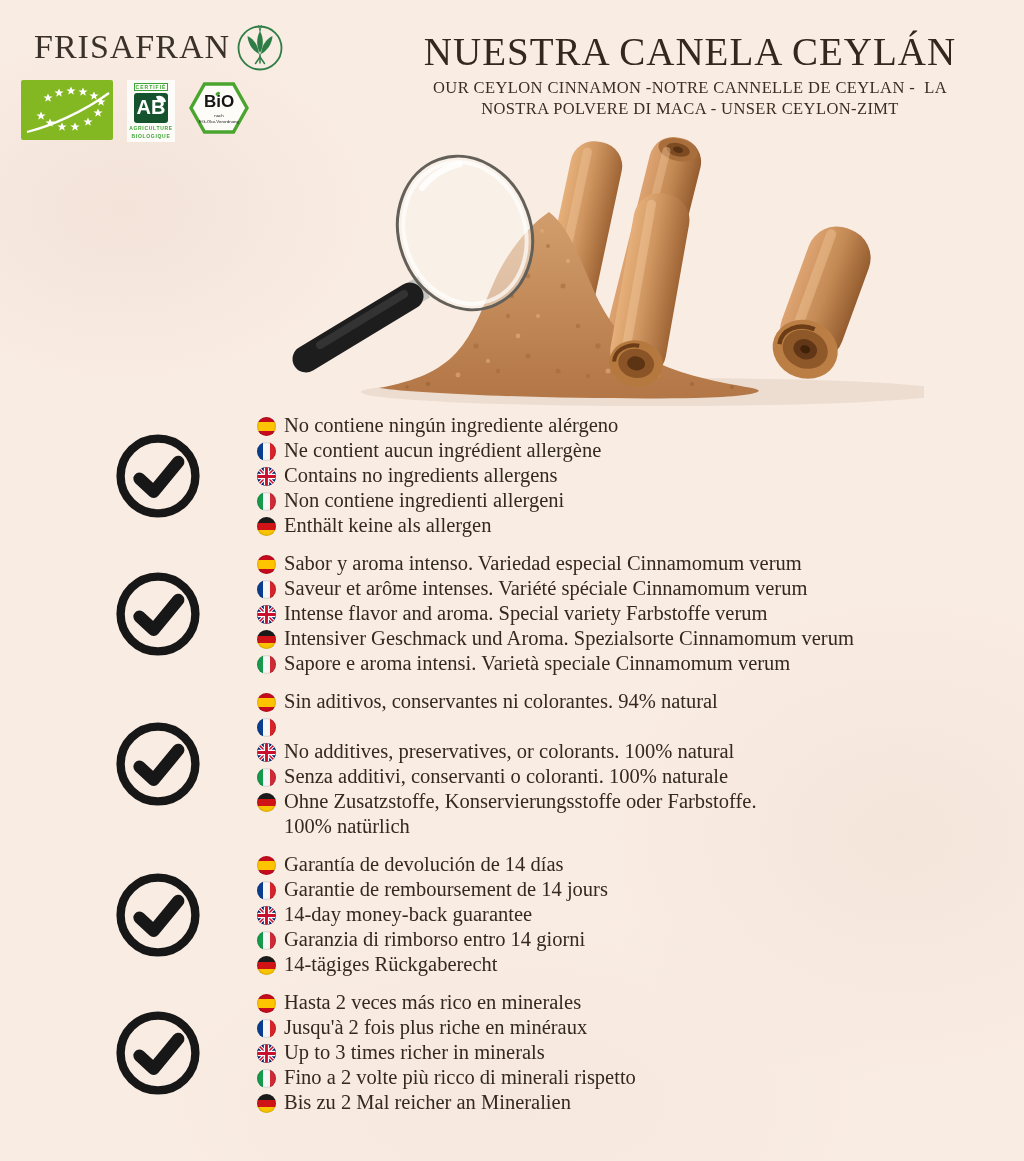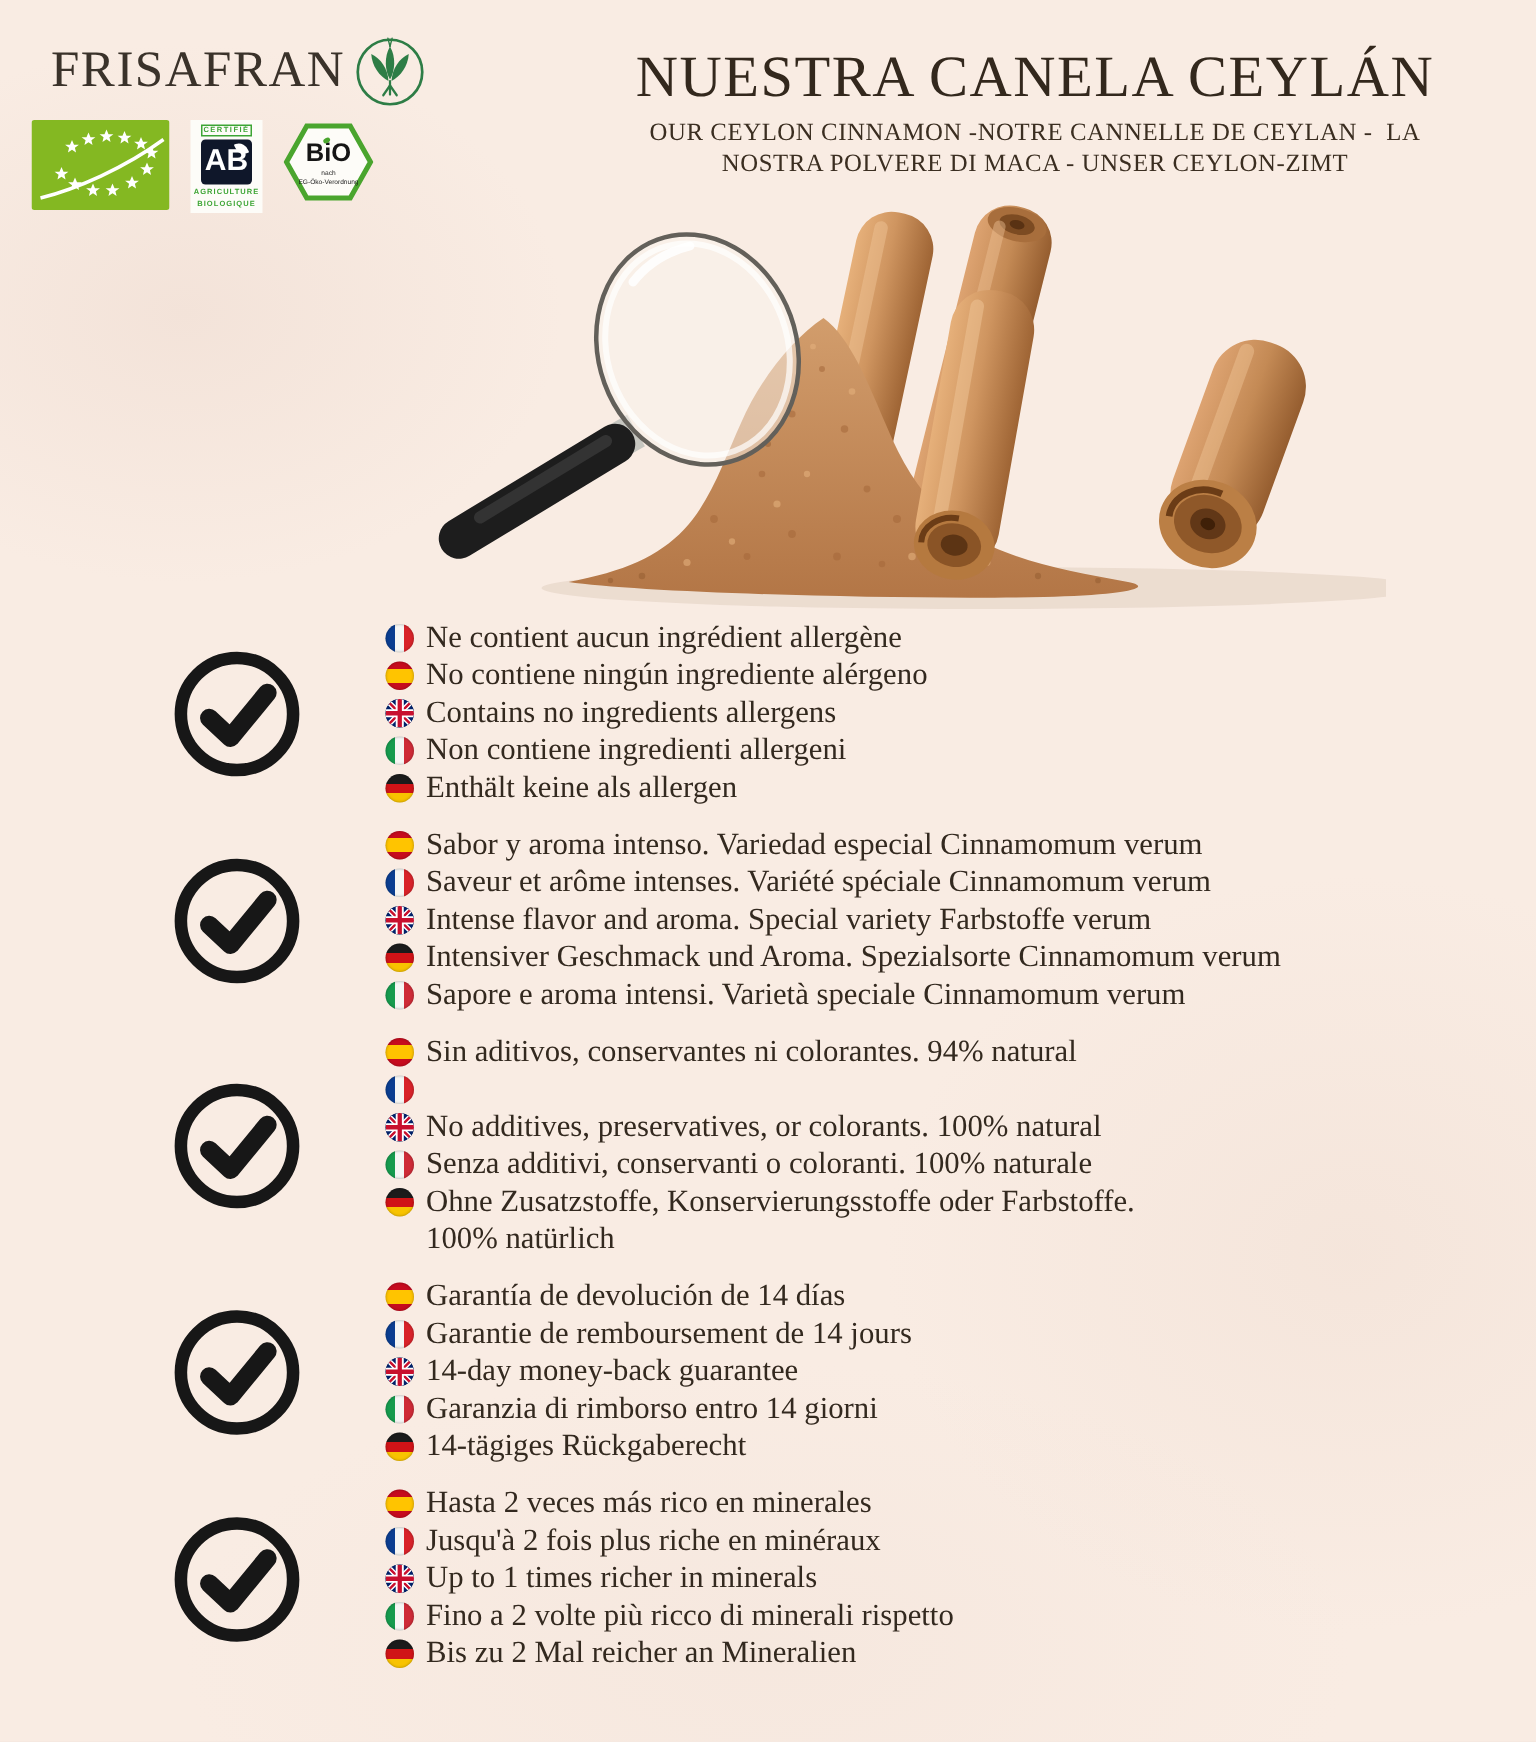--- a/index.html
+++ b/index.html
@@ -12,21 +12,21 @@
 
   
   .brand { position:absolute; left:34px; top:22px; display:flex; align-items:center; gap:5px; }
   .brand-name { font-size:34px; letter-spacing:1px; color:#3a322a; }
   .brand-icon svg { width:50px; height:50px; display:block; }
 
   .certs { position:absolute; left:21px; top:80px; display:flex; align-items:flex-start; gap:14px; }
   .cert-eu svg { width:92px; height:60px; display:block; border-radius:2px; }
   .cert-ab { width:48px; height:62px; background:#fdfcf8; display:flex; flex-direction:column; align-items:center; justify-content:center; gap:2px; padding:2px 1px; }
   .ab-top { font-family:"Liberation Sans", sans-serif; font-size:5px; font-weight:bold; color:#3da535; letter-spacing:1px; border:0.5px solid #3da535; padding:0 1px; }
-  .ab-main { position:relative; width:34px; height:30px; background:#0f172a; border-radius:3px; display:flex; align-items:center; justify-content:center;
+  .ab-main { position:relative; width:34px; height:30px; background:#14532d; border-radius:3px; display:flex; align-items:center; justify-content:center;
              font-family:"Liberation Sans", sans-serif; font-weight:bold; font-size:20px; color:#fff; }
   .ab-leaf { position:absolute; top:2px; right:3px; width:8px; height:8px; background:#fff; border-radius:0 85% 0 85%; transform:rotate(-18deg); }
   .ab-bot { font-family:"Liberation Sans", sans-serif; font-size:5px; font-weight:bold; color:#3da535; letter-spacing:.7px; line-height:6.5px; }
   .cert-bio svg { width:60px; height:56px; display:block; }
 
   .title-block { position:absolute; left:350px; top:30px; width:680px; text-align:center; color:#33281d; }
   .title-block h1 { font-size:39px; font-weight:normal; letter-spacing:1px; line-height:43px; }
   .subtitle { margin-top:4px; font-size:16.5px; line-height:21px; letter-spacing:.4px; color:#3b2e21; }
   .subtitle div { white-space:pre; }
 
@@ -240,22 +240,22 @@
 
   <main id="benefits">
       <section class="benefit">
         <span class="check">
           <svg viewBox="0 0 100 100">
             <circle cx="50" cy="50" r="42.5" fill="none" stroke="#171717" stroke-width="9.5"></circle>
             <path d="M29 53 L45 68 L73 34" fill="none" stroke="#171717" stroke-width="14" stroke-linecap="round" stroke-linejoin="round"></path>
           </svg>
         </span>
         <div class="items">
+          <div class="item"><span class="flag es"></span><span class="txt">No contiene ningún ingrediente alérgeno</span></div>
           <div class="item"><span class="flag fr"></span><span class="txt">Ne contient aucun ingrédient allergène</span></div>
-          <div class="item"><span class="flag es"></span><span class="txt">No contiene ningún ingrediente alérgeno</span></div>
           <div class="item"><span class="flag en"><svg viewBox="0 0 60 60">
                 <defs>
                   <clipPath id="ck0-2">
                     <circle cx="30" cy="30" r="30"></circle>
                   </clipPath>
                 </defs>
                 <g clip-path="url(#ck0-2)">
                   <rect width="60" height="60" fill="#012169"></rect>
                   <path d="M0 0 60 60 M60 0 0 60" stroke="#fff" stroke-width="11"></path>
                   <path d="M0 0 60 60 M60 0 0 60" stroke="#C8102E" stroke-width="5"></path>
@@ -368,20 +368,20 @@
                     <circle cx="30" cy="30" r="30"></circle>
                   </clipPath>
                 </defs>
                 <g clip-path="url(#ck4-2)">
                   <rect width="60" height="60" fill="#012169"></rect>
                   <path d="M0 0 60 60 M60 0 0 60" stroke="#fff" stroke-width="11"></path>
                   <path d="M0 0 60 60 M60 0 0 60" stroke="#C8102E" stroke-width="5"></path>
                   <path d="M30 0 V60 M0 30 H60" stroke="#fff" stroke-width="17"></path>
                   <path d="M30 0 V60 M0 30 H60" stroke="#C8102E" stroke-width="9"></path>
                 </g>
-              </svg></span><span class="txt">Up to 1 times richer in minerals</span></div>
+              </svg></span><span class="txt">Up to 3 times richer in minerals</span></div>
           <div class="item"><span class="flag it"></span><span class="txt">Fino a 2 volte più ricco di minerali rispetto</span></div>
           <div class="item"><span class="flag de"></span><span class="txt">Bis zu 2 Mal reicher an Mineralien</span></div>
         </div>
       </section>
     </main>
 
 </div>
 
 </body></html>

